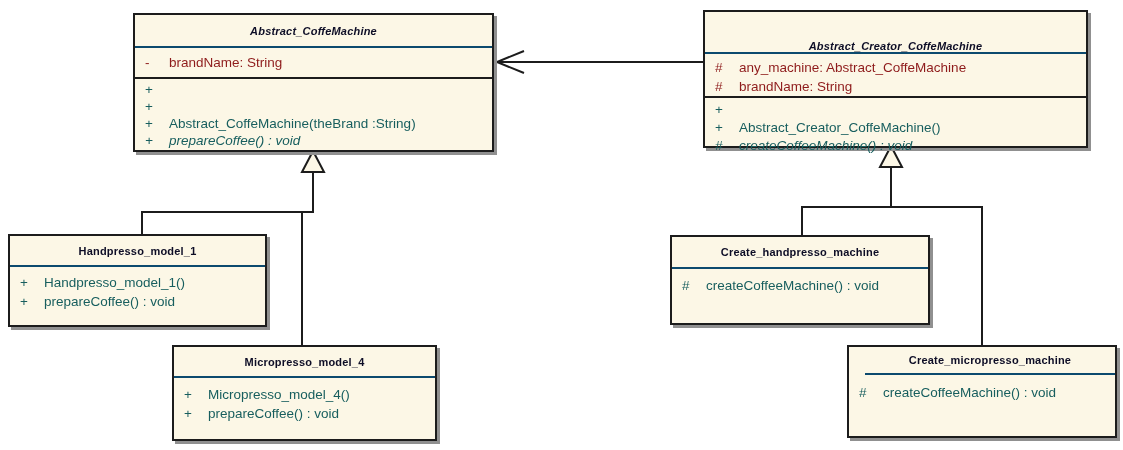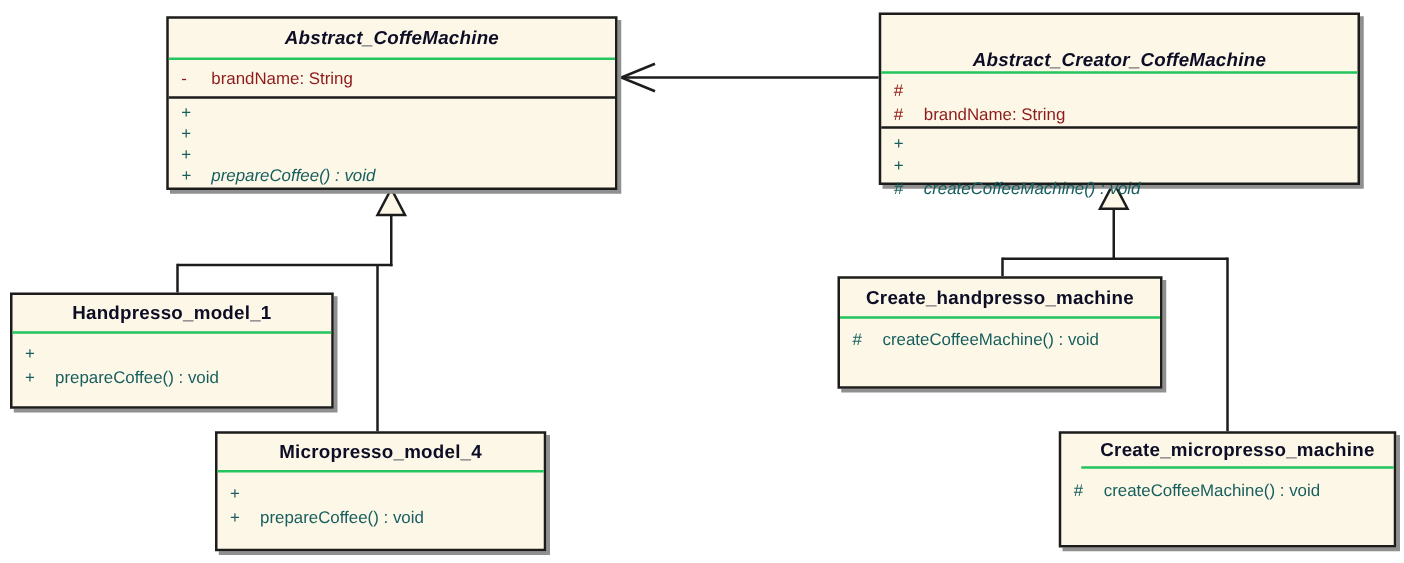--- a/index.html
+++ b/index.html
@@ -8,23 +8,23 @@
     font-family:"Liberation Sans",sans-serif;overflow:hidden;
   }
   #connectors{position:absolute;left:0;top:0;z-index:1;}
   .uml-class{
     position:absolute;z-index:2;box-sizing:border-box;
     background:#FCF7E6;border:2px solid #1C1C1C;
     box-shadow:3px 3px 0 #909090;
     display:flex;flex-direction:column;
   }
   .uml-title{
-    box-sizing:content-box;border-bottom:2px solid #22c55e;
+    box-sizing:content-box;border-bottom:2px solid #0c4a6e;
     display:flex;align-items:center;justify-content:center;
-    font-weight:bold;font-size:15px;color:#0D0D26;letter-spacing:.2px;
+    font-weight:bold;font-size:11px;color:#0D0D26;letter-spacing:.2px;
   }
   .uml-title.abstract{font-style:italic;}
   .uml-attrs{box-sizing:content-box;border-bottom:2px solid #1C1C1C;}
   .uml-methods{flex:1;}
   .member{display:flex;font-size:13.5px;}
   .member .vis{flex:none;width:24px;padding-left:10px;}
   .attr-color{color:#8E1B1B;}
   .method-color{color:#175E5E;}
   .it{font-style:italic;}
   .assoc-label{
@@ -74,80 +74,85 @@
     </div>
     <div class="uml-methods" style="padding-top:2px;">
       <div class="member method-color" style="line-height:17px;">
         <span class="vis">+</span>
       </div>
       <div class="member method-color" style="line-height:17px;">
         <span class="vis">+</span>
       </div>
       <div class="member method-color" style="line-height:17px;">
         <span class="vis">+</span>
+        <span>Abstract_CoffeMachine(theBrand :String)</span>
       </div>
       <div class="member method-color it" style="line-height:17px;">
         <span class="vis">+</span>
         <span>prepareCoffee() : void</span>
       </div>
     </div>
   </div>
 
   <div class="uml-class" style="left:703px;top:10px;width:385px;height:138px;">
     <div class="uml-title abstract" style="height:26px;margin-top:28px;">Abstract_Creator_CoffeMachine</div>
     <div class="uml-attrs" style="height:40px;padding-top:4px;">
       <div class="member attr-color" style="line-height:19px;">
         <span class="vis">#</span>
+        <span>any_machine: Abstract_CoffeMachine</span>
       </div>
       <div class="member attr-color" style="line-height:19px;">
         <span class="vis">#</span>
         <span>brandName: String</span>
       </div>
     </div>
     <div class="uml-methods" style="padding-top:3px;">
       <div class="member method-color" style="line-height:18px;">
         <span class="vis">+</span>
       </div>
       <div class="member method-color" style="line-height:18px;">
         <span class="vis">+</span>
+        <span>Abstract_Creator_CoffeMachine()</span>
       </div>
       <div class="member method-color it" style="line-height:18px;">
         <span class="vis">#</span>
         <span>createCoffeeMachine() : void</span>
       </div>
     </div>
   </div>
 
   <div class="uml-class" style="left:8px;top:234px;width:259px;height:93px;">
     <div class="uml-title" style="height:29px;">Handpresso_model_1</div>
     <div class="uml-methods" style="padding-top:6px;">
       <div class="member method-color" style="line-height:19px;">
         <span class="vis">+</span>
+        <span>Handpresso_model_1()</span>
       </div>
       <div class="member method-color" style="line-height:19px;">
         <span class="vis">+</span>
         <span>prepareCoffee() : void</span>
       </div>
     </div>
   </div>
 
   <div class="uml-class" style="left:172px;top:345px;width:265px;height:96px;">
     <div class="uml-title" style="height:29px;">Micropresso_model_4</div>
     <div class="uml-methods" style="padding-top:7px;">
       <div class="member method-color" style="line-height:19px;">
         <span class="vis">+</span>
+        <span>Micropresso_model_4()</span>
       </div>
       <div class="member method-color" style="line-height:19px;">
         <span class="vis">+</span>
         <span>prepareCoffee() : void</span>
       </div>
     </div>
   </div>
 
-  <div class="uml-class" style="left:670px;top:221px;width:260px;height:90px;">
+  <div class="uml-class" style="left:670px;top:235px;width:260px;height:90px;">
     <div class="uml-title" style="height:30px;">Create_handpresso_machine</div>
     <div class="uml-methods" style="padding-top:8px;">
       <div class="member method-color" style="line-height:18px;">
         <span class="vis">#</span>
         <span>createCoffeeMachine() : void</span>
       </div>
     </div>
   </div>
 
   <div class="uml-class" style="left:847px;top:345px;width:270px;height:93px;">

